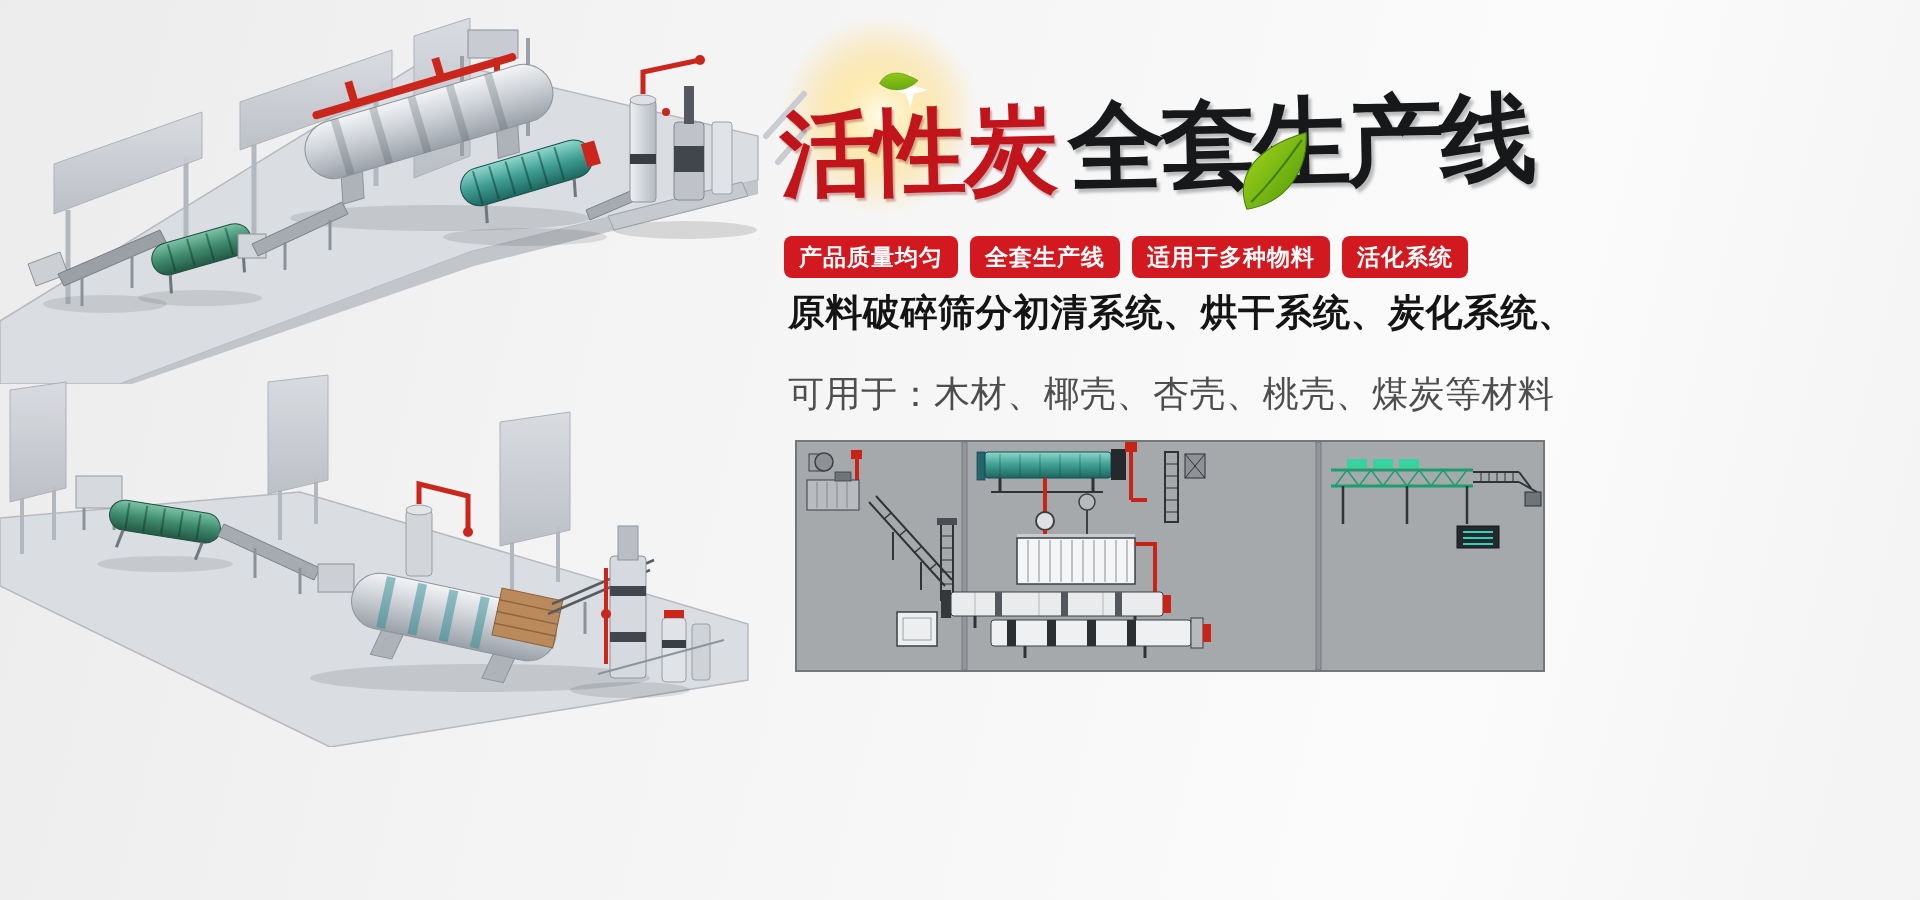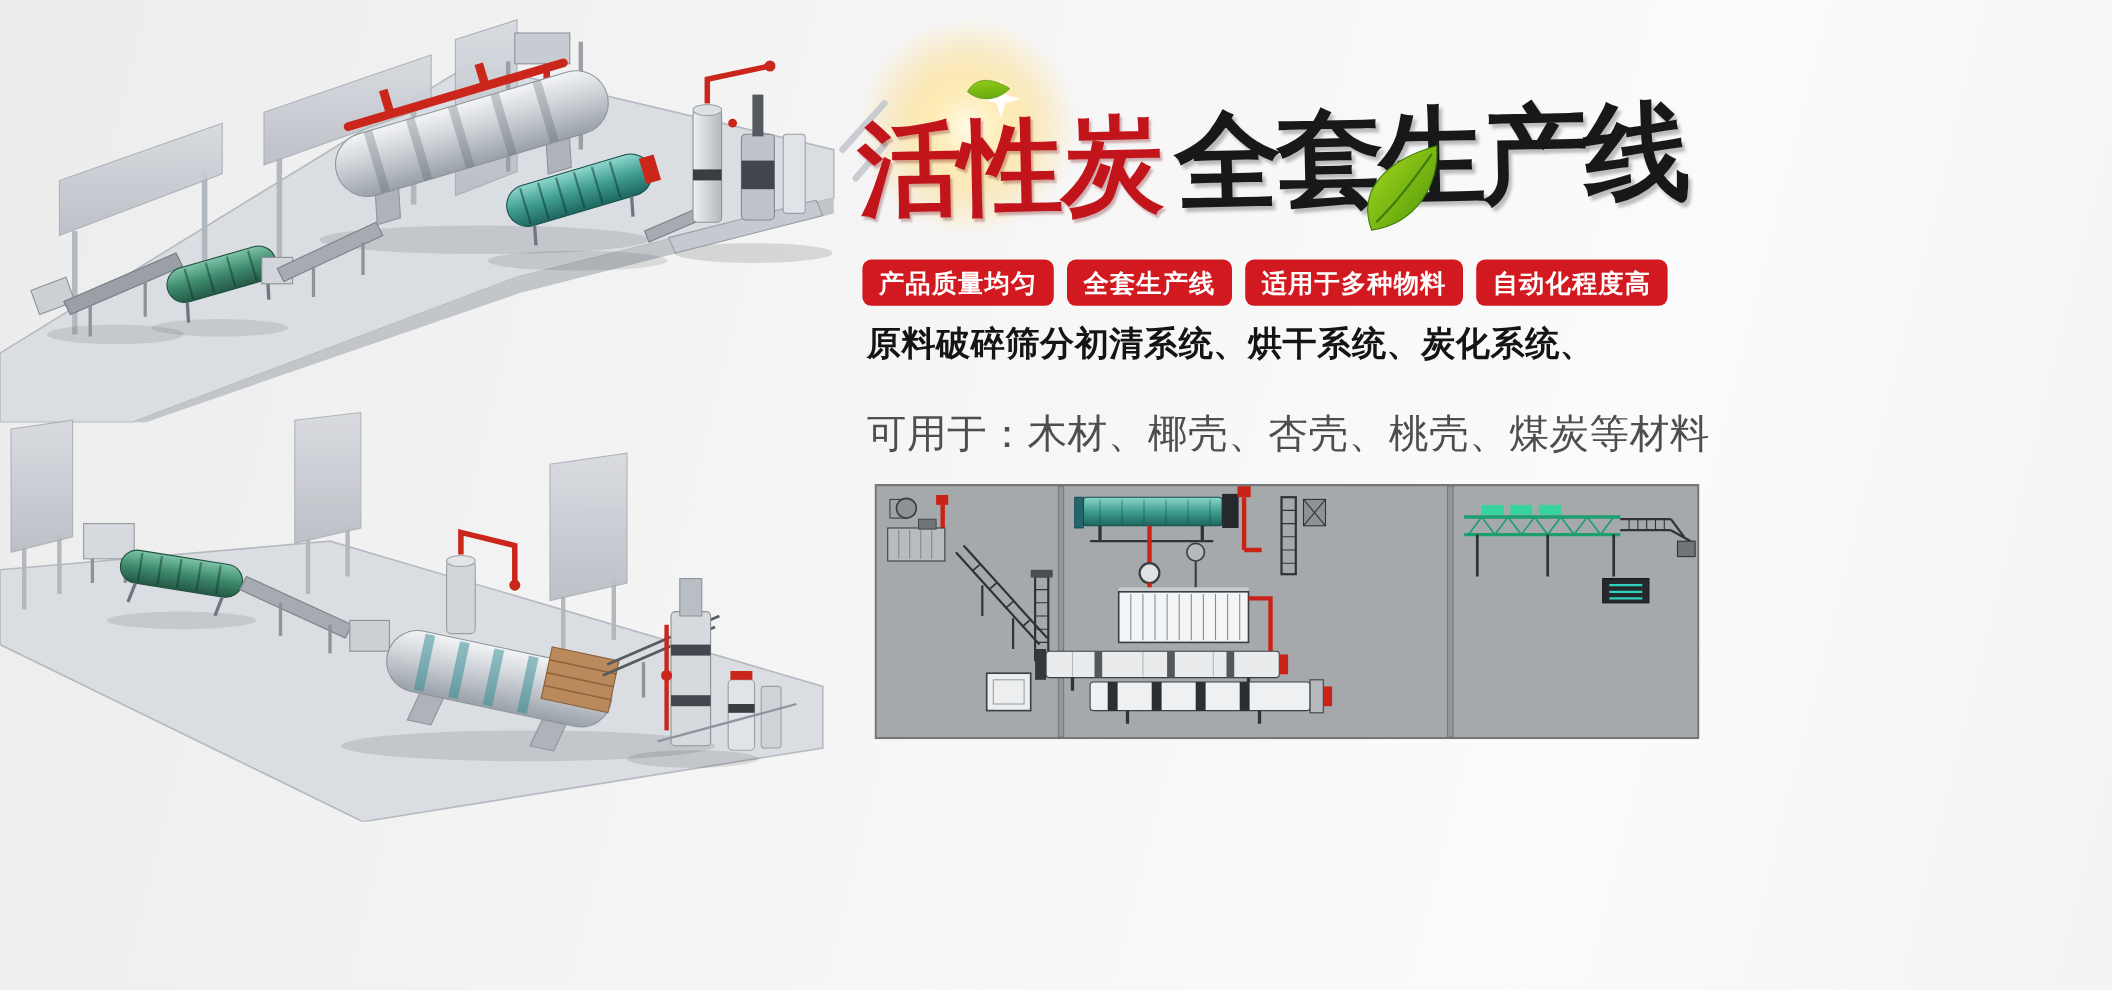--- a/index.html
+++ b/index.html
@@ -11,21 +11,21 @@
   .title-decor-back{position:absolute;left:760px;top:10px;z-index:1;}
   .title-decor-front{position:absolute;left:760px;top:10px;z-index:3;pointer-events:none;}
   .title{position:absolute;left:780px;top:82px;z-index:2;white-space:nowrap;transform:rotate(-1.2deg);}
   .t-red{font-size:94px;font-weight:900;color:#c2151b;letter-spacing:-2px;
     text-shadow:2px 3px 2px rgba(110,8,10,.30);}
   .t-black{font-size:97px;font-weight:900;color:#17181a;letter-spacing:-4px;margin-left:12px;
     text-shadow:3px 4px 3px rgba(0,0,0,.25);}
   .badges{position:absolute;left:784px;top:236px;display:flex;gap:12px;z-index:2;}
   .badge{background:#d31920;color:#ffffff;font-size:23px;font-weight:700;height:42px;line-height:42px;
     padding:0 15px;border-radius:8px;letter-spacing:1px;white-space:nowrap;}
-  .systems{position:absolute;left:788px;top:294px;z-index:2;font-size:31px;font-weight:700;
+  .systems{position:absolute;left:788px;top:294px;z-index:2;font-size:37px;font-weight:700;
     color:#141414;line-height:37px;letter-spacing:.5px;white-space:nowrap;}
   .materials{position:absolute;left:788px;top:370px;z-index:2;font-size:36px;color:#4e4e4e;
     letter-spacing:.5px;white-space:nowrap;}
   .schematic{position:absolute;left:795px;top:440px;z-index:2;}
 </style>
 </head>
 <body>
 
 <div class="stage">
 
@@ -270,21 +270,21 @@
     <g transform="translate(468,140) rotate(-14)">
       <path d="M4,62 C0,26 28,4 80,2 C74,36 46,66 4,62 Z" fill="url(#gLeaf)" stroke="#3e7d07"></path>
       <path d="M10,56 C34,42 58,22 74,8" stroke="#3e7d07" stroke-width="2" fill="none"></path>
     </g>
   </svg>
 
   <div class="badges">
     <span class="badge">产品质量均匀</span>
     <span class="badge">全套生产线</span>
     <span class="badge">适用于多种物料</span>
-    <span class="badge">自动化程度高</span>
+    <span class="badge">活化系统</span>
   </div>
 
   <div class="systems">
     <div>原料破碎筛分初清系统、烘干系统、炭化系统、</div>
   </div>
 
   <div class="materials">可用于：木材、椰壳、杏壳、桃壳、煤炭等材料</div>
 
   <svg class="schematic" viewBox="0 0 750 232" width="750" height="232">
     <rect x="1" y="1" width="748" height="230" fill="#a5a9ac" stroke="#73777a" stroke-width="2"></rect>

